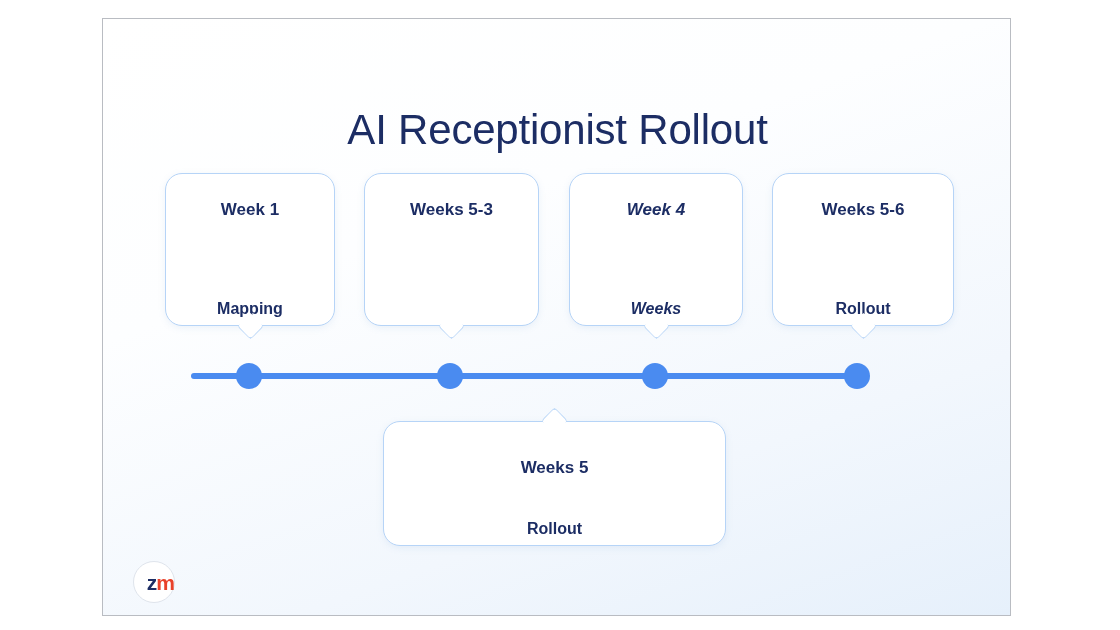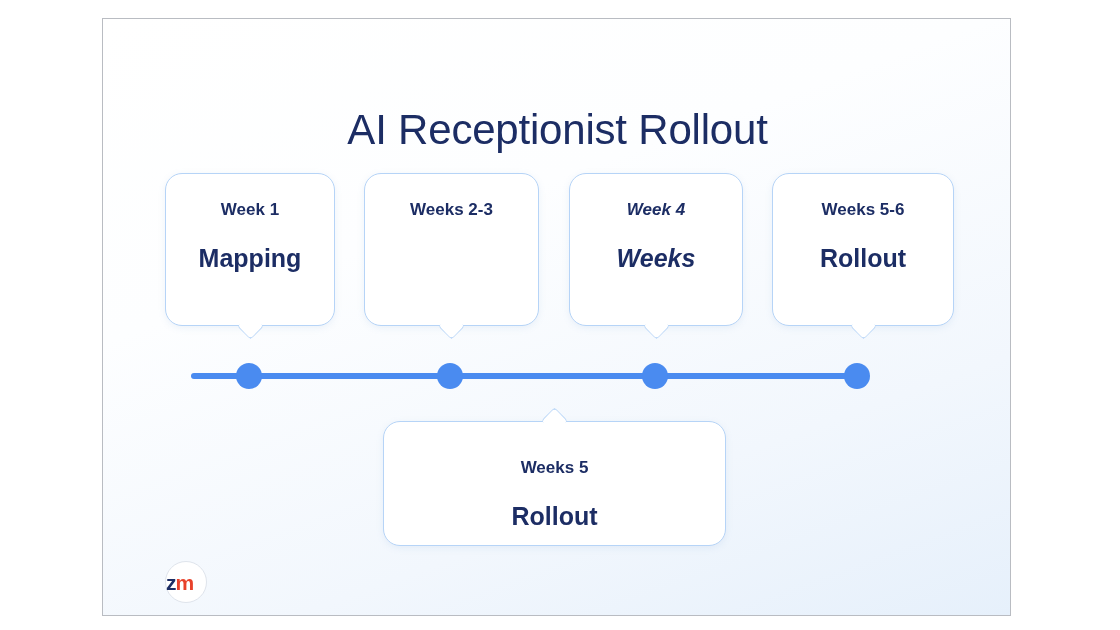--- a/index.html
+++ b/index.html
@@ -69,34 +69,34 @@
   }
   .card-inner {
     position: absolute;
     left: 0;
     right: 0;
     top: 0;
     bottom: 0;
     display: flex;
     flex-direction: column;
     align-items: center;
-    justify-content: flex-start;
+    justify-content: space-between;
     padding-top: 26px;
     box-sizing: border-box;
   }
   .card-period {
     font-size: 17px;
     font-weight: bold;
     color: #1c2d64;
     line-height: 20px;
     text-align: center;
   }
   .card-label {
     margin-top: 22px;
-    font-size: 25px;
+    font-size: 16px;
     font-weight: bold;
     color: #1c2d64;
     line-height: 32px;
     text-align: center;
     padding: 0 8px;
   }
 
   
   .tail {
     position: absolute;
@@ -148,22 +148,21 @@
     position: absolute;
     left: 30px;
     top: 542px;
     width: 40px;
     height: 40px;
     border-radius: 50%;
     border: 1.5px solid #dfe4ec;
     background: #ffffff;
     display: flex;
     align-items: center;
-    justify-content: flex-start;
-    margin-left: 32px;
+    justify-content: flex-end;
   }
   #brand-logo .logo-text {
     font-size: 21px;
     font-weight: bold;
     line-height: 21px;
     letter-spacing: -1px;
   }
   #brand-logo .logo-z { color: #1c2d64; }
   #brand-logo .logo-m { color: #e8412a; }
 </style>
@@ -184,21 +183,21 @@
   <div class="card" style="left:62px; top:154px; width:170px; height:153px;">
     <div class="card-inner">
       <div class="card-period">Week 1</div>
       <div class="card-label">Mapping</div>
     </div>
     <div class="tail tail-down"></div>
   </div>
 
   <div class="card" style="left:261px; top:154px; width:175px; height:153px;">
     <div class="card-inner">
-      <div class="card-period">Weeks 2-3</div>
+      <div class="card-period">Weeks 5-3</div>
     </div>
     <div class="tail tail-down"></div>
   </div>
 
   <div class="card" style="left:466px; top:154px; width:174px; height:153px;font-style:italic;">
     <div class="card-inner">
       <div class="card-period">Week 4</div>
       <div class="card-label">Weeks</div>
     </div>
     <div class="tail tail-down"></div>

